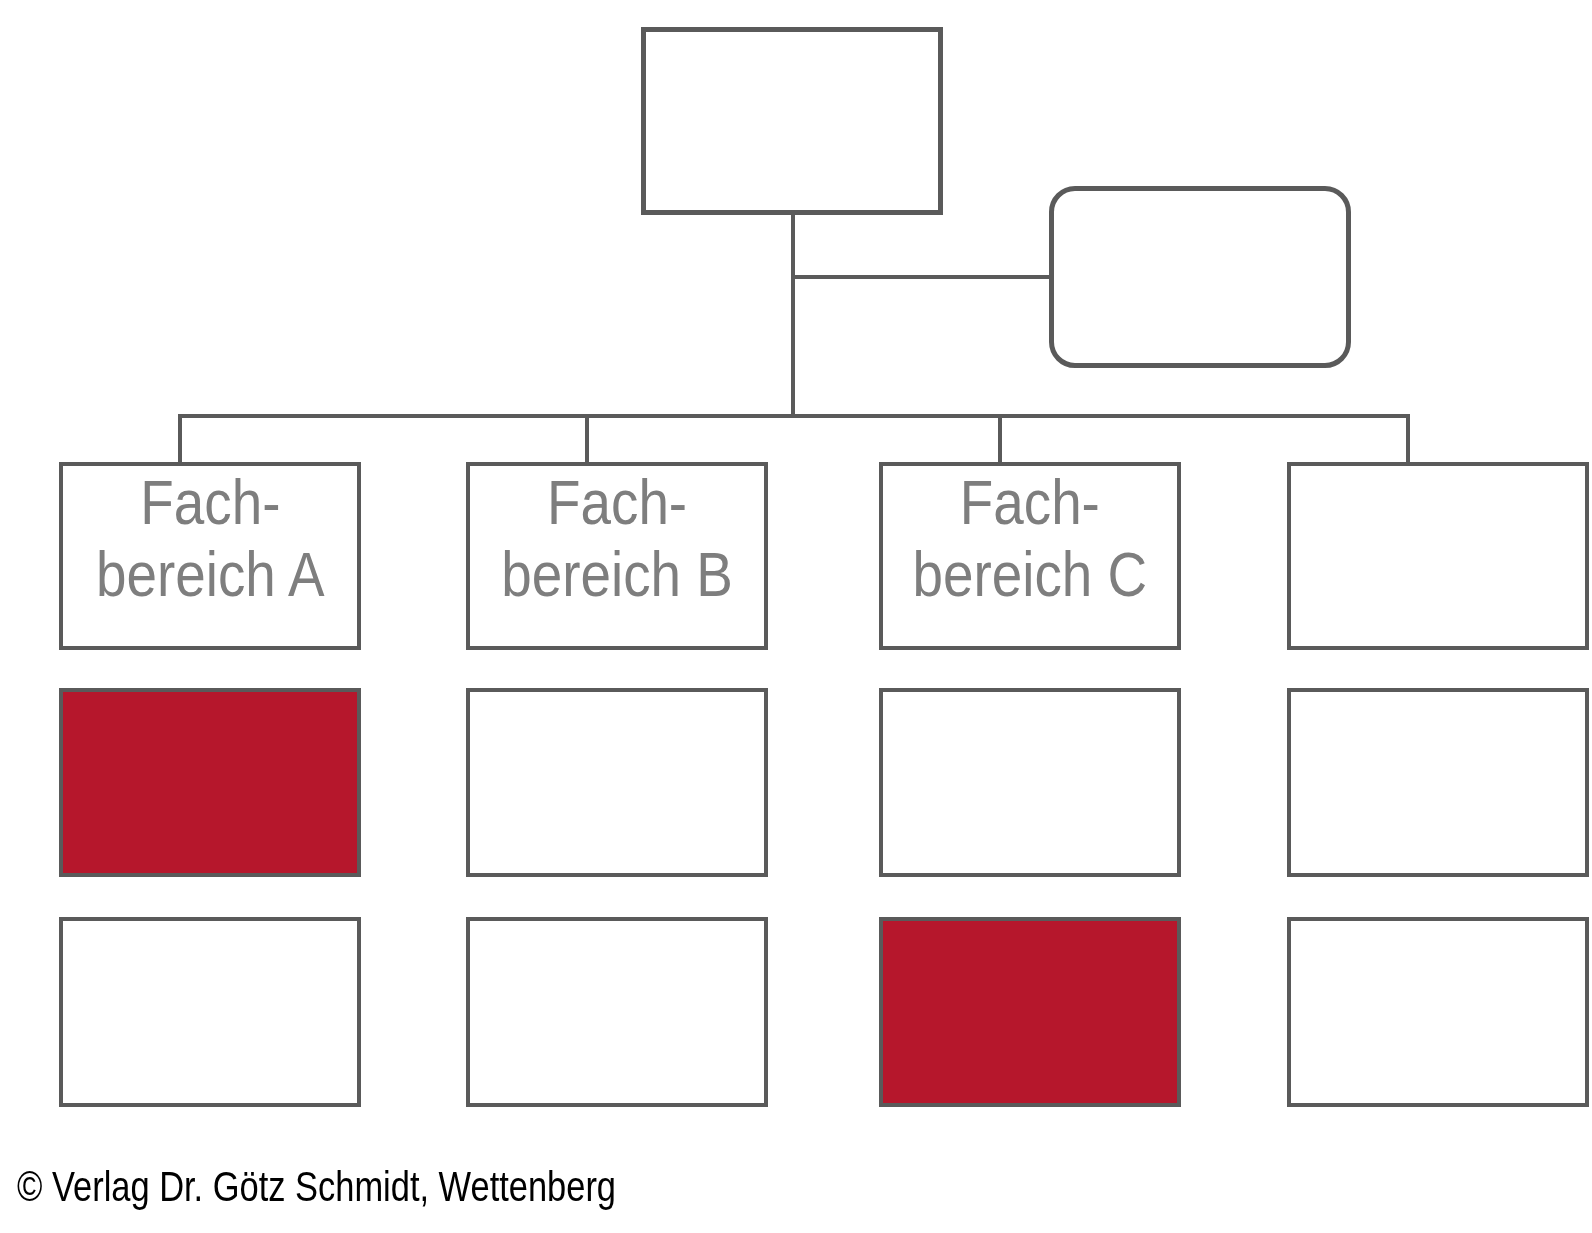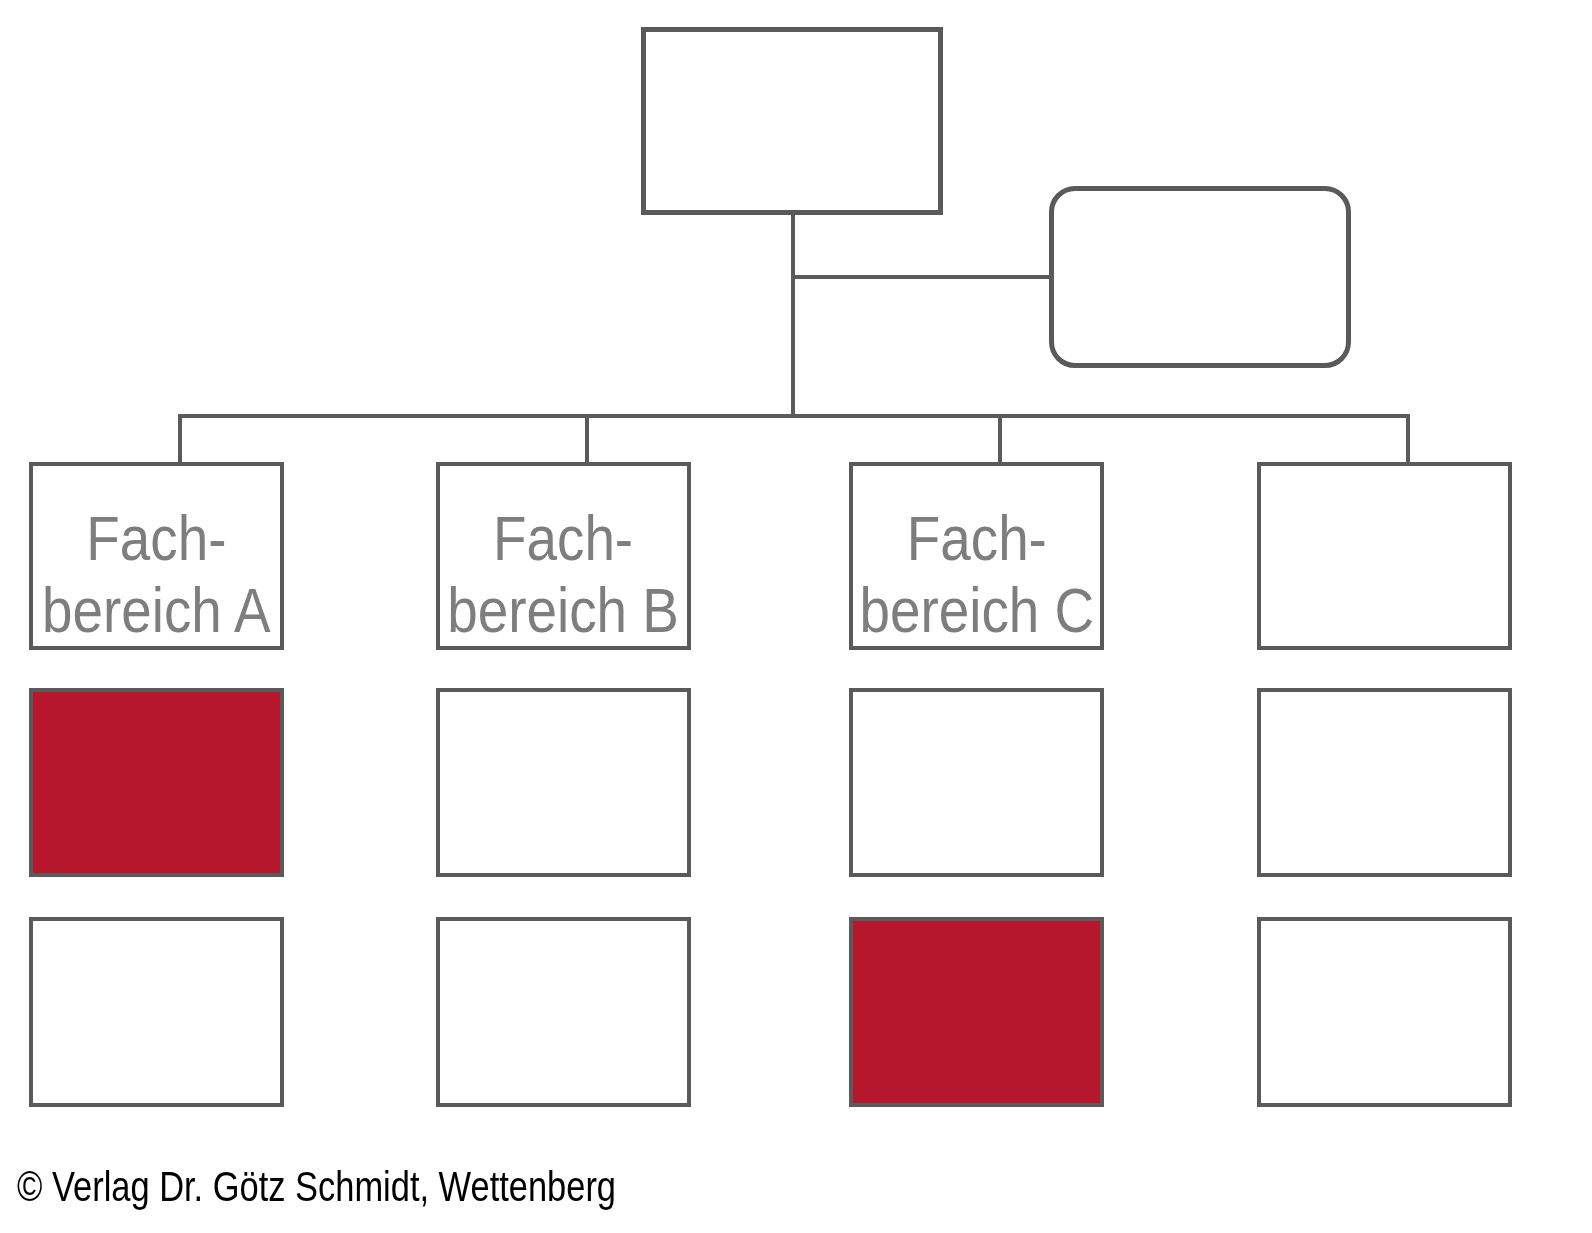--- a/index.html
+++ b/index.html
@@ -44,21 +44,21 @@
   .drop-c     { left: 998px; }
   .drop-d     { left: 1406px; }
   
   .col-a { left: 29px; }
   .col-b { left: 436px; }
   .col-c { left: 849px; }
   .col-d { left: 1257px; }
   .row-1 { top: 462px; height: 188px; }
   .row-2 { top: 688px; height: 189px; }
   .row-3 { top: 917px; height: 190px; }
-  .unit  { width: 255px; display: flex; align-items: flex-end; justify-content: center; }
+  .unit  { width: 302px; display: flex; align-items: flex-start; justify-content: center; margin-left: 30px; }
   .unit.highlighted { background: var(--c-highlight); }
   .unit-label {
     color: var(--c-label);
     font-size: 63px;
     line-height: 72px;
     text-align: center;
     transform: scaleX(0.87);
     transform-origin: center;
     white-space: nowrap;
   }

